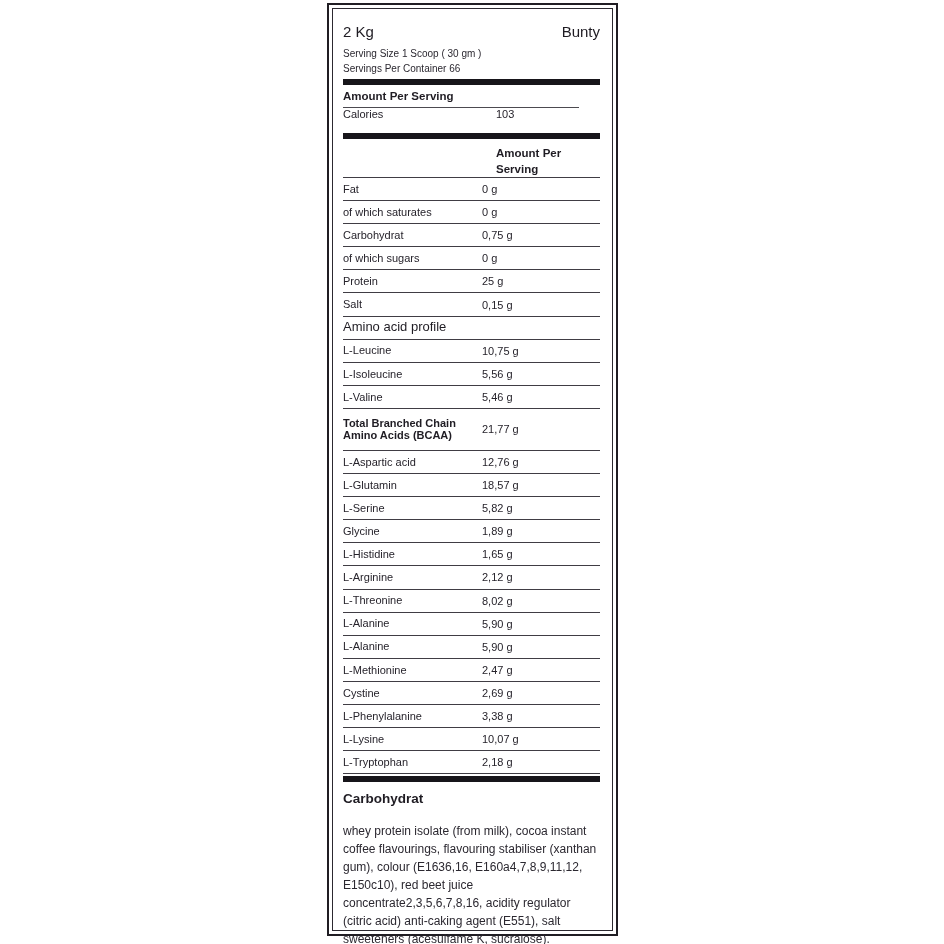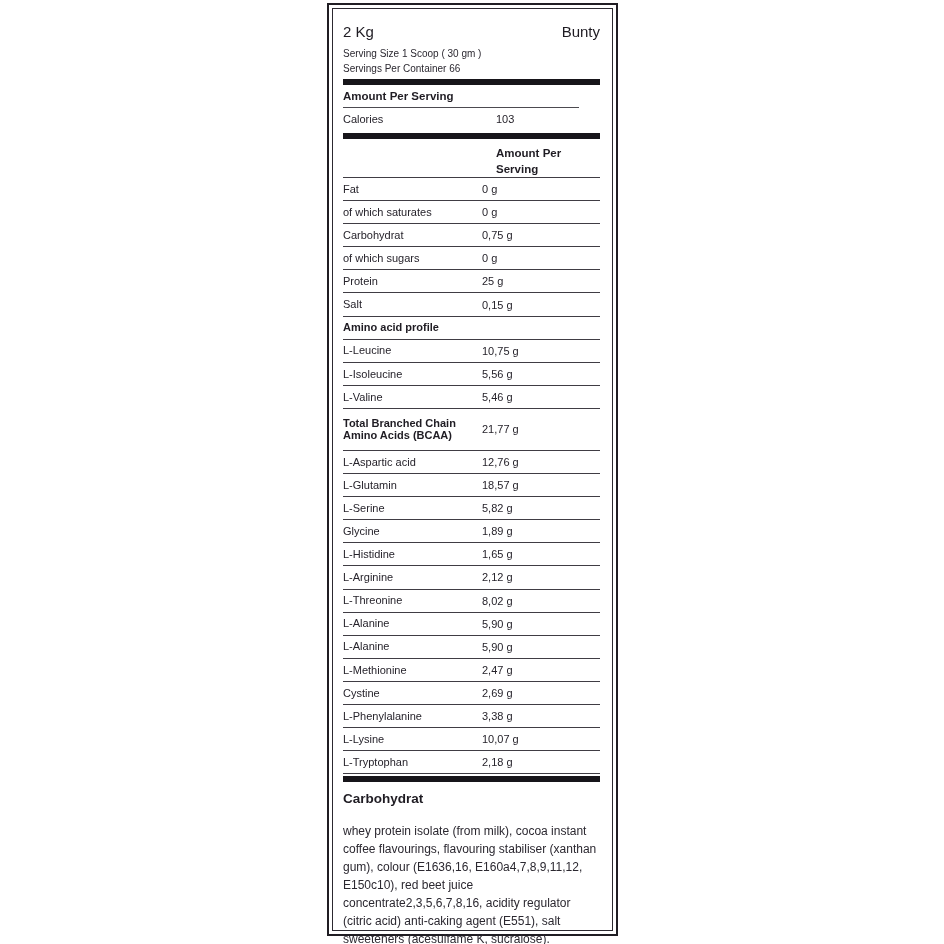--- a/index.html
+++ b/index.html
@@ -31,41 +31,41 @@
   .serving-lines { margin-top:4px; }
   .serving-lines div { font-size:10px; line-height:15px; color:#2b2830; }
   
   .bar { height:6px; background:#17151a; margin-top:3px; }
   .bar.after-rows { margin-top:2px; }
   
   .aps-title {
     padding-top:4px; font-size:11.5px; font-weight:bold; line-height:14px; color:#1f1c23;
   }
   .aps-underline { width:236px; height:1px; background:#4c4a50; margin-top:4px; }
-  .calories-row { display:flex; height:22px; align-items:center; font-size:11px; }
+  .calories-row { display:flex; height:22px; align-items:flex-start; font-size:11px; }
   .calories-row .label { width:153px; flex:none; }
   
   .col-head {
     padding-top:6px; border-bottom:1.5px solid #403d44;
   }
   .col-head .col-head-text {
     margin-left:153px; width:100px;
     font-size:11.5px; font-weight:bold; line-height:16px; color:#1f1c23;
     padding-bottom:0px;
   }
   
   .row {
     display:flex; align-items:center;
     height:23.1px;
     border-bottom:1.5px solid #403d44;
     font-size:11px;
   }
   .row .label { width:139px; flex:none; padding-right:8px; line-height:12.5px; }
   .row .value { flex:1; }
-  .row.section-head .label { width:auto; font-weight:bold; font-size:11px; color:#1f1c23; }
+  .row.section-head .label { width:auto; font-weight:normal; font-size:13px; color:#1f1c23; }
   .row.row-bold { height:42px; }
   .row.row-bold .label { font-weight:bold; color:#1f1c23; }
   
   .ingredients { padding-top:8px; }
   .ingredients-title { font-size:13.5px; font-weight:bold; line-height:17px; color:#1f1c23; }
   .ingredients-text { margin-top:15px; font-size:12px; line-height:18px; color:#2b2830; }
 </style>
 </head>
 <body>
 

